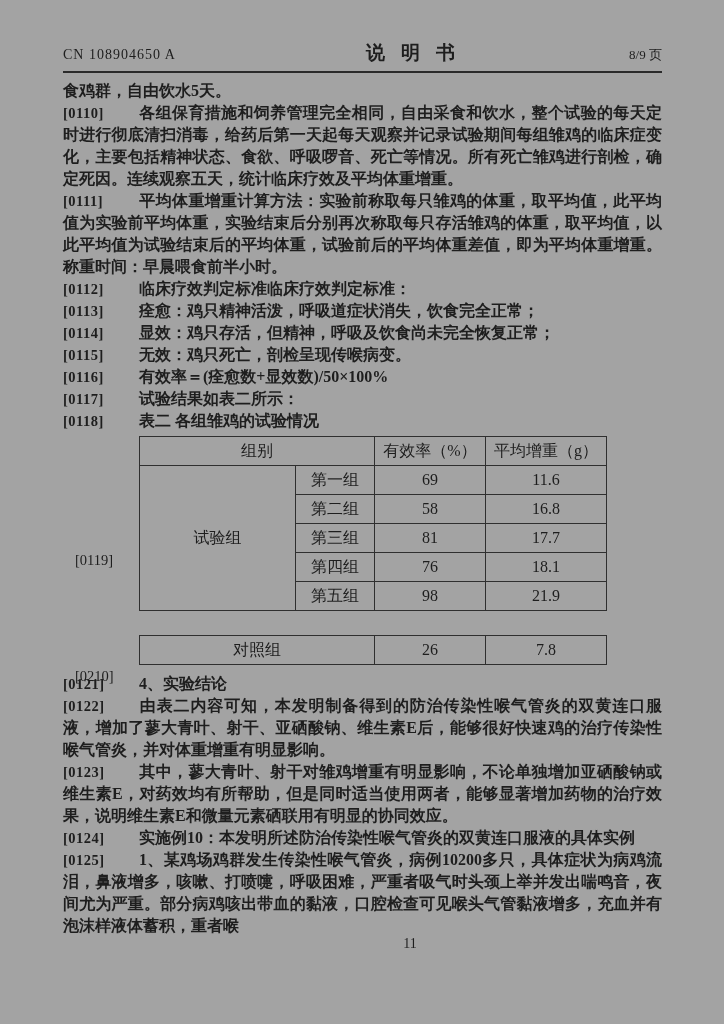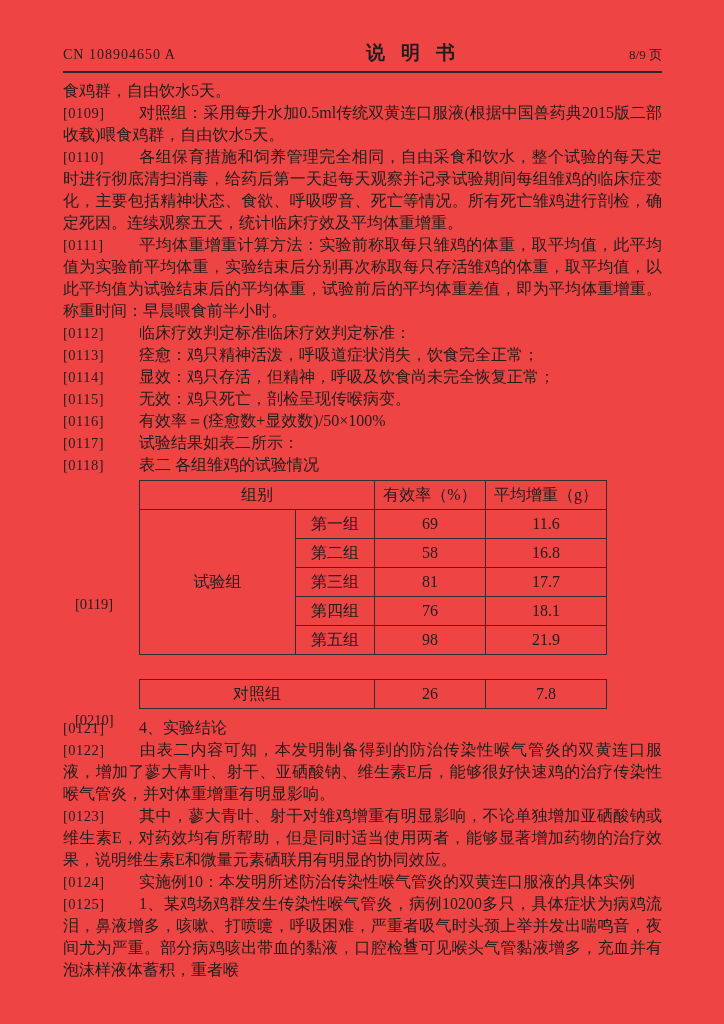--- a/index.html
+++ b/index.html
@@ -4,21 +4,21 @@
 <style>
   html,body{margin:0;padding:0;}
   body{
     width:724px;height:1024px;
     background:#f7f7f5;
     font-family:"Liberation Serif","DejaVu Serif",serif;
   }
   .page{
     position:relative;
     width:724px;height:1024px;
-    background:#ef4444;
+    background:#a3a3a3;
     color:#1e1e1e;
     overflow:hidden;
   }
   
   .page-header{
     position:absolute;
     top:40px;left:63px;width:599px;
     display:flex;align-items:baseline;justify-content:space-between;
     border-bottom:2px solid #2a2a2a;
     padding-bottom:5px;
@@ -31,21 +31,21 @@
   }
   .page-indicator{font-size:13px;}
   
   .content{
     position:absolute;
     top:80px;left:63px;width:599px;
     font-size:16px;line-height:22px;
     text-align:justify;
     text-justify:inter-ideograph;
   }
-  .para{margin:0;}
+  .para{margin:0;font-weight:bold;}
   .ptag{
     display:inline-block;
     width:76px;
     font-size:14.5px;
     letter-spacing:0.5px;
     vertical-align:baseline;
   }
   
   .table-section{
     position:relative;
@@ -91,21 +91,20 @@
   <div class="page-header">
     <span class="doc-number">CN 108904650 A</span>
     <span class="doc-title">说明书</span>
     <span class="page-indicator">8/9 页</span>
   </div>
 
   <div class="content">
 
     <p class="para"><span>食鸡群，自由饮水5天。</span></p>
 
-    <p class="para"><span class="ptag">[0109]</span><span>对照组：采用每升水加0.5ml传统双黄连口服液(根据中国兽药典2015版二部收载)喂食鸡群，自由饮水5天。</span></p>
 
     <p class="para"><span class="ptag">[0110]</span><span>各组保育措施和饲养管理完全相同，自由采食和饮水，整个试验的每天定时进行彻底清扫消毒，给药后第一天起每天观察并记录试验期间每组雏鸡的临床症变化，主要包括精神状态、食欲、呼吸啰音、死亡等情况。所有死亡雏鸡进行剖检，确定死因。连续观察五天，统计临床疗效及平均体重增重。</span></p>
 
     <p class="para"><span class="ptag">[0111]</span><span>平均体重增重计算方法：实验前称取每只雏鸡的体重，取平均值，此平均值为实验前平均体重，实验结束后分别再次称取每只存活雏鸡的体重，取平均值，以此平均值为试验结束后的平均体重，试验前后的平均体重差值，即为平均体重增重。称重时间：早晨喂食前半小时。</span></p>
 
     <p class="para"><span class="ptag">[0112]</span><span>临床疗效判定标准临床疗效判定标准：</span></p>
 
     <p class="para"><span class="ptag">[0113]</span><span>痊愈：鸡只精神活泼，呼吸道症状消失，饮食完全正常；</span></p>
 
     <p class="para"><span class="ptag">[0114]</span><span>显效：鸡只存活，但精神，呼吸及饮食尚未完全恢复正常；</span></p>

